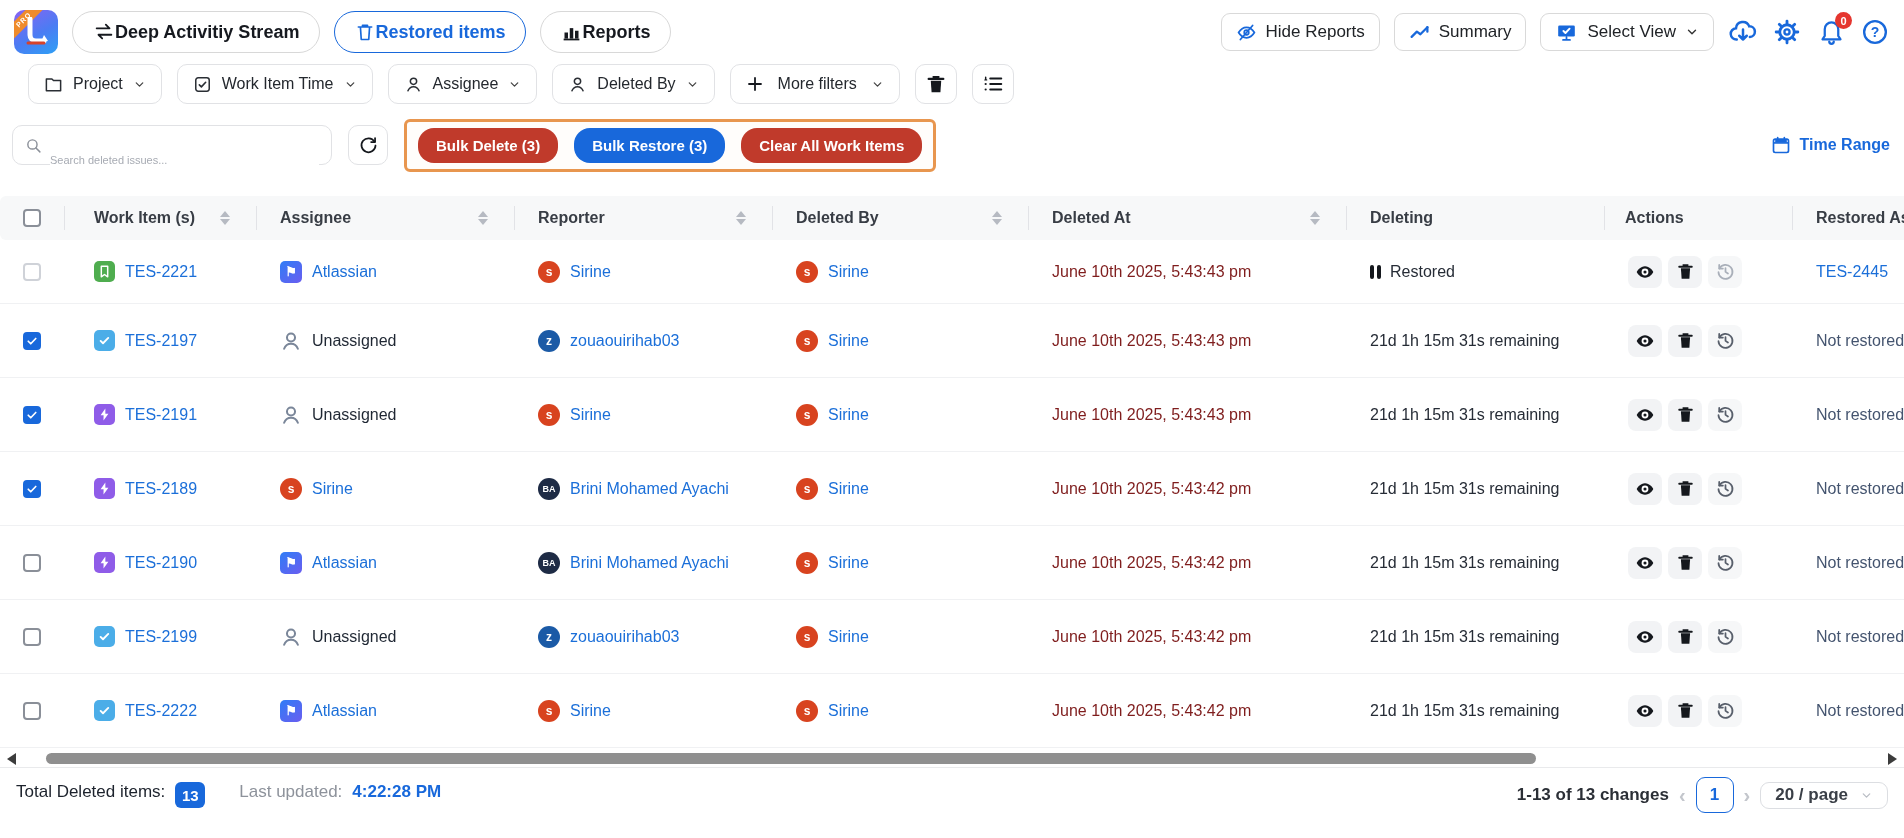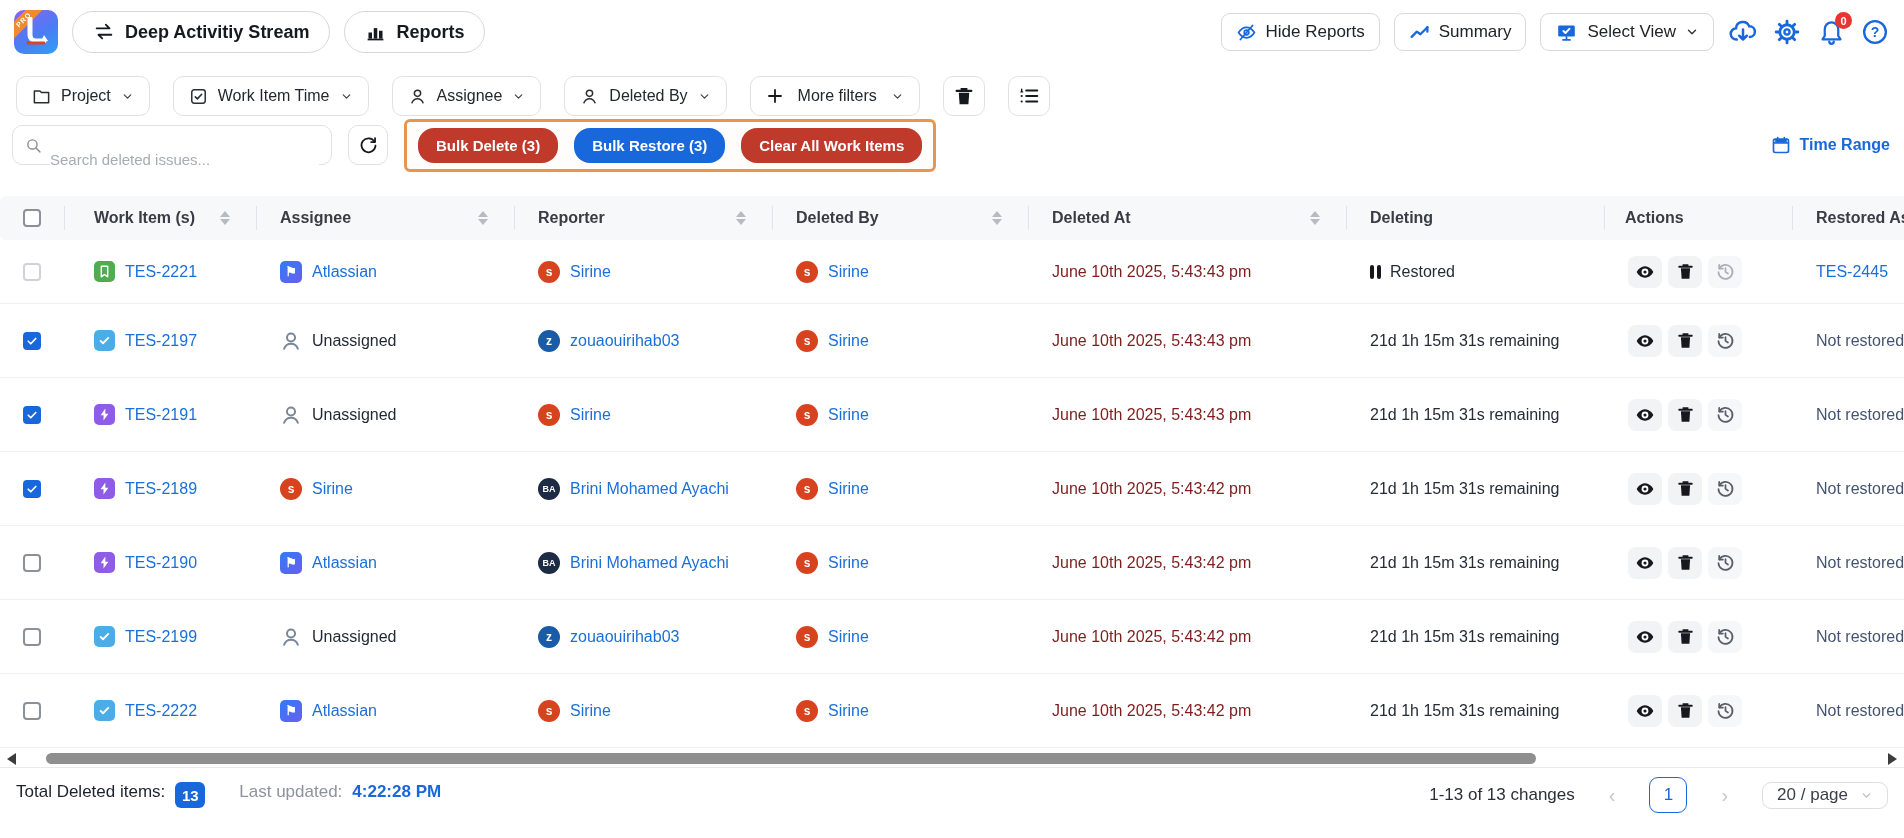--- a/index.html
+++ b/index.html
@@ -8,44 +8,44 @@
 
   
   .topbar { height:64px; display:flex; align-items:center; gap:14px; padding:0 14px; }
   .logo { width:44px; height:44px; border-radius:10px; position:relative; flex:0 0 auto;
     background:linear-gradient(150deg,#8a63f2 0%,#4b7cf3 55%,#2ea0f5 100%); overflow:hidden; }
   .logo .ribbon { position:absolute; left:-14px; top:4px; width:48px; height:12px;
     background:#ef8b2c; transform:rotate(-45deg); color:#fff; font-size:7px; font-weight:bold;
     text-align:center; line-height:12px; letter-spacing:1px; }
   .logo svg { position:absolute; left:8px; top:7px; }
   .pill { height:42px; border:1px solid #d8d8d8; border-radius:22px; background:#fff;
-    display:flex; align-items:center; gap:10px; padding:0 20px; font-size:18px; font-weight:600;
+    display:flex; align-items:center; padding:0 20px; font-size:18px; font-weight:600;
     color:#16191f; cursor:pointer; }
   .pill.active { border:1.5px solid #1868db; color:#1868db; }
   .top-right { margin-left:auto; display:flex; align-items:center; gap:14px; }
   .tbtn { height:38px; border:1px solid #d9d9d9; border-radius:9px; background:#fff;
     display:flex; align-items:center; gap:9px; padding:0 14px; font-size:17px; color:#202327; cursor:pointer; }
   .icbtn { position:relative; width:30px; height:30px; display:flex; align-items:center;
     justify-content:center; cursor:pointer; background:none; border:none; }
   .badge-dot { position:absolute; top:-5px; right:-6px; min-width:17px; height:17px; border-radius:9px;
     background:#e5362f; color:#fff; font-size:11px; font-weight:bold; display:flex; align-items:center;
     justify-content:center; padding:0 4px; }
 
   
-  .filterbar { height:52px; display:flex; align-items:flex-end; gap:23px; padding:0 16px; }
+  .filterbar { height:52px; display:flex; align-items:flex-start; gap:15px; padding:0 28px; }
   .fpill { height:40px; border:1px solid #e1e2e5; border-radius:10px; background:#fff;
     display:flex; align-items:center; gap:10px; padding:0 15px; font-size:16px; color:#24282e; cursor:pointer; }
   .sqbtn { width:42px; height:40px; border:1px solid #e1e2e5; border-radius:10px; background:#fff;
     display:flex; align-items:center; justify-content:center; cursor:pointer; }
 
   
   .actionbar { height:58px; display:flex; align-items:center; gap:16px; padding:0 12px; }
   .search { width:320px; height:40px; border:1px solid #e1e2e5; border-radius:10px; display:flex;
     align-items:center; gap:8px; padding:0 12px; background:#fff; }
-  .search input { border:none; outline:none; flex:1; font-size:15px; color:#333;
+  .search input { border:none; outline:none; flex:1; font-size:11px; color:#333;
     font-family:"Liberation Sans",sans-serif;margin-top:29px; }
   .search input::placeholder { color:#a7abb3; }
   .bulkbox { display:flex; align-items:center; gap:16px; border:3px solid #e8964f; border-radius:6px;
     padding:6px 11px; background:#fffdfb; }
   .bbtn { height:35px; border:none; border-radius:16px; color:#fff; font-weight:bold; font-size:15px;
     padding:0 18px; cursor:pointer; font-family:"Liberation Sans",sans-serif; }
   .bbtn.red { background:#c03a2b; }
   .bbtn.blue { background:#1868db; }
   .timerange { margin-left:auto; display:flex; align-items:center; gap:9px; color:#1868db;
     font-size:16px; font-weight:bold; cursor:pointer; white-space:nowrap; padding-right:2px; }
@@ -118,21 +118,21 @@
     background:#8f8f8f; cursor:grab; }
 
   
   .footer { height:54px; display:flex; align-items:center; padding:0 16px; font-size:17px; }
   .f-left { display:flex; gap:10px; }
   .totlabel { color:#1c222c; }
   .totbadge { min-width:30px; height:26px; border-radius:6px; background:#1868db; color:#fff;
     font-size:15px; font-weight:bold; display:flex; align-items:center; justify-content:center; padding:8px 6px; }
   .lu-label { color:#8d929b; margin-left:24px; }
   .lu-value { color:#1868db; font-weight:bold; }
-  .f-right { margin-left:auto; display:flex; align-items:center; gap:34px; }
+  .f-right { margin-left:auto; display:flex; align-items:center; gap:10px;font-weight:bold; }
   .range { color:#2b2f36; }
   .pgarr { color:#c3c6cc; font-size:20px; cursor:pointer; user-select:none; }
   .pgbox { width:38px; height:36px; border:1px solid #1868db; border-radius:9px; color:#1868db;
     font-size:17px; display:flex; align-items:center; justify-content:center; cursor:pointer; background:#fff; }
   .psize { height:27px; border:1px solid #dcdee2; border-radius:9px; background:#fff; color:#3a3f47;
     font-size:17px; display:flex; align-items:center; gap:12px; padding:0 14px; cursor:pointer; }
   .psize .chev { color:#b9bdc4; }
 </style>
 </head>
 <body>
@@ -147,20 +147,26 @@
     </svg>
   </div>
 
   <button class="pill">
     <svg width="22" height="22" viewBox="0 0 24 24">
         <path d="M4 8h14l-4-4M20 15H6l4 4" fill="none" stroke="#16191f" stroke-width="2" stroke-linecap="round" stroke-linejoin="round"></path>
       </svg>
     <span>Deep Activitiy Stream</span>
   </button>
 
+  <button class="pill active">
+    <svg width="20" height="20" viewBox="0 0 24 24">
+        <path d="M4 6h16M9 6V4h6v2M6.5 6l1 15h9l1-15" fill="none" stroke="#1868db" stroke-width="2" stroke-linecap="round" stroke-linejoin="round"></path>
+      </svg>
+    <span>Restored items</span>
+  </button>
 
   <button class="pill">
     <svg width="21" height="21" viewBox="0 0 24 24">
         <path d="M3 20h18" stroke="#16191f" stroke-width="2"></path>
         <rect x="4" y="12" width="4" height="7" fill="#16191f"></rect>
         <rect x="10" y="7" width="4" height="12" fill="#16191f"></rect>
         <rect x="16" y="10" width="4" height="9" fill="#16191f"></rect>
       </svg>
     <span>Reports</span>
   </button>

